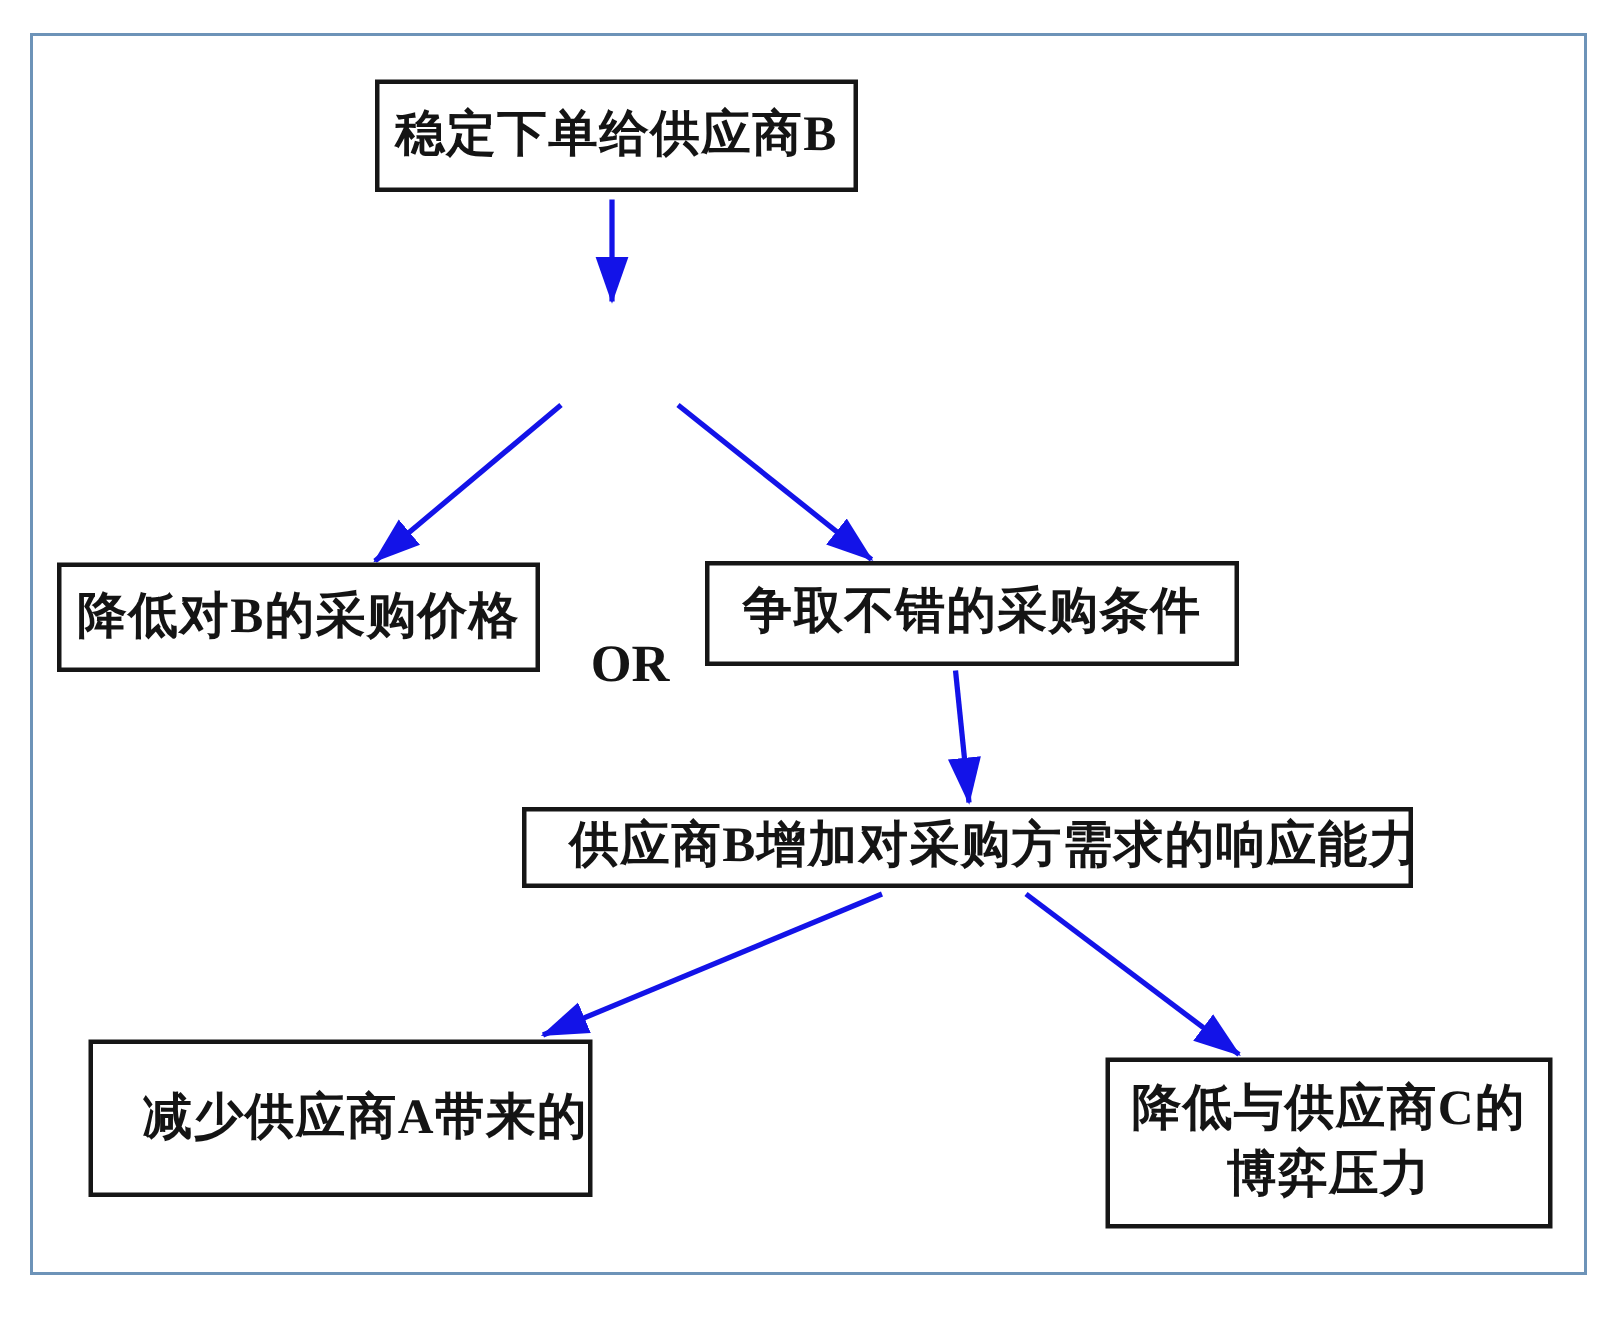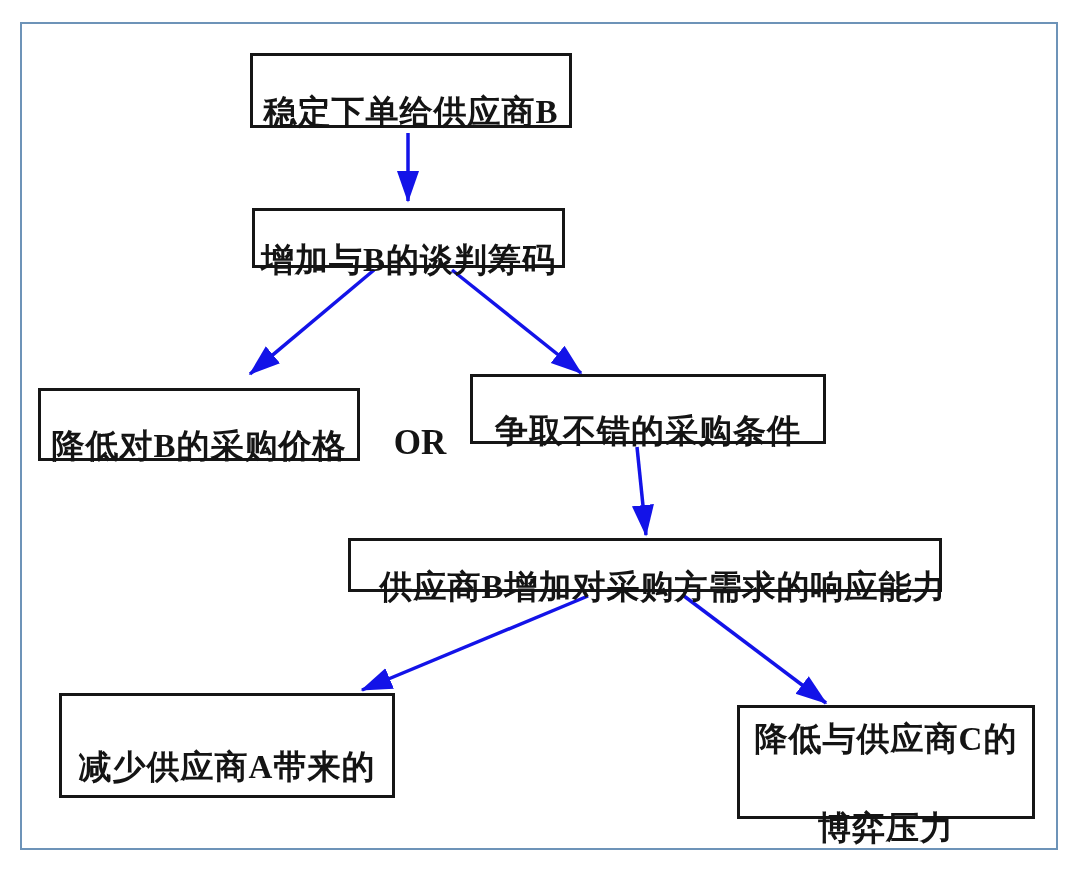--- a/index.html
+++ b/index.html
@@ -30,27 +30,27 @@
     align-items: center;
     justify-content: center;
     text-align: center;
     font-weight: bold;
     font-size: 33px;
     line-height: 1.32;
     color: #141414;
     letter-spacing: 1px;
     z-index: 2;
   }
-  .node span { display: block; white-space: nowrap; margin-top: 45px; }
+  .node span { display: block; white-space: nowrap; }
   #node-stable-orders        { left: 250px; top: 53px;  width: 322px; height: 75px; }
   #node-negotiation-leverage { left: 252px; top: 208px; width: 313px; height: 60px; }
-  #node-lower-price          { left: 38px;  top: 388px; width: 322px; height: 73px; justify-content: center; }
+  #node-lower-price          { left: 38px;  top: 375px; width: 322px; height: 73px; justify-content: center; }
   #node-good-terms           { left: 470px; top: 374px; width: 356px; height: 70px; }
   #node-responsiveness      { left: 348px; top: 538px; width: 594px; height: 54px; padding-left: 36px; }
-  #node-reduce-a-risk        { left: 59px;  top: 693px; width: 336px; height: 105px; }
+  #node-reduce-a-risk        { left: 59px;  top: 693px; width: 336px; height: 105px; align-items: flex-end; }
   #node-reduce-c-pressure    { left: 737px; top: 705px; width: 298px; height: 114px; }
   .or-label {
     position: absolute;
     left: 388px; top: 390px;
     width: 64px; height: 38px;
     display: flex; align-items: center; justify-content: center;
     font-weight: bold;
     font-size: 35px;
     color: #141414;
     z-index: 2;
@@ -83,23 +83,20 @@
       <line x1="637" y1="447" x2="646" y2="535" marker-end="url(#arrowhead)"></line>
       <line x1="588" y1="596" x2="362" y2="690" marker-end="url(#arrowhead)"></line>
       <line x1="684" y1="596" x2="826" y2="703" marker-end="url(#arrowhead)"></line>
     </g>
   </svg>
 
   <div class="node" id="node-stable-orders">
     <span>稳定下单给供应商B</span>
   </div>
 
-  <div class="node" id="node-negotiation-leverage">
-    <span>增加与B的谈判筹码</span>
-  </div>
 
   <div class="node" id="node-lower-price">
     <span>降低对B的采购价格</span>
   </div>
 
   <div class="or-label">OR</div>
 
   <div class="node" id="node-good-terms">
     <span>争取不错的采购条件</span>
   </div>

